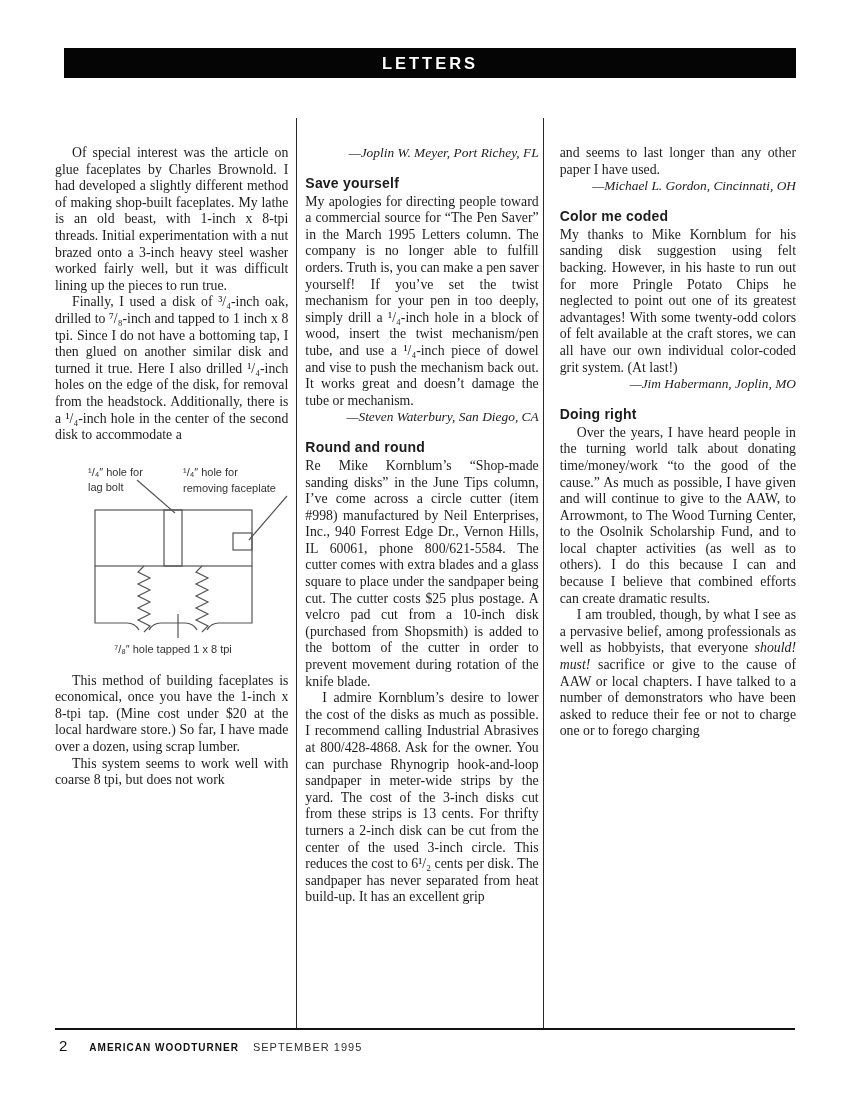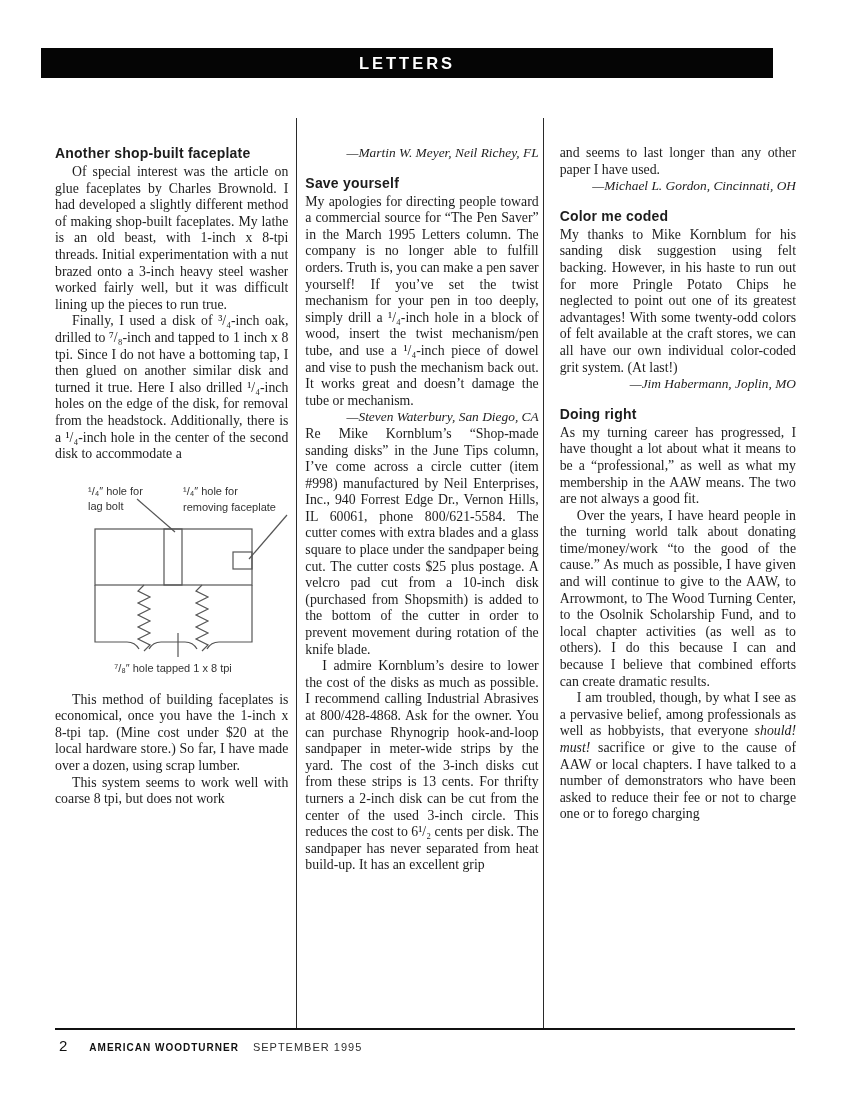--- a/index.html
+++ b/index.html
@@ -5,21 +5,21 @@
   html,body{margin:0;padding:0;}
   body{
     width:850px;height:1100px;background:#ffffff;
     font-family:"Liberation Serif","DejaVu Serif",serif;
     color:#1c1c1c;position:relative;overflow:hidden;
   }
   .page{position:absolute;inset:0;background:#fff;}
 
   
   .header-bar{
-    position:absolute;left:41px;top:48px;width:732px;height:30px;
+    position:absolute;left:64px;top:48px;width:732px;height:30px;
     background:#050505;display:flex;align-items:center;justify-content:center;
   }
   .header-title{
     color:#ffffff;font-family:"Liberation Sans","DejaVu Sans",sans-serif;
     font-weight:bold;font-size:16.5px;letter-spacing:3px;
   }
 
   
   .columns{
     position:absolute;left:55px;top:118px;width:741px;height:910px;
@@ -70,21 +70,20 @@
 
 <div class="page">
 
   <div class="header-bar">
     <span class="header-title">LETTERS</span>
   </div>
 
   <div class="columns">
 
     <div class="col col1">
-      <div class="letter-title first">Another shop-built faceplate</div>
       <p class="indent">Of special interest was the article on glue faceplates by Charles Brownold. I had developed a slightly different method of making shop-built faceplates. My lathe is an old beast, with 1-inch x 8-tpi threads. Initial experimentation with a nut brazed onto a 3-inch heavy steel washer worked fairly well, but it was difficult lining up the pieces to run true.</p>
       <p class="indent">Finally, I used a disk of ³/₄-inch oak, drilled to ⁷/₈-inch and tapped to 1 inch x 8 tpi. Since I do not have a bottoming tap, I then glued on another similar disk and turned it true. Here I also drilled ¹/₄-inch holes on the edge of the disk, for removal from the headstock. Additionally, there is a ¹/₄-inch hole in the center of the second disk to accommodate a</p>
 
       <div class="diagram">
         <svg width="243" height="200" viewBox="0 0 243 200">
           <g stroke="#555" stroke-width="1.2" fill="none">
             <rect x="40" y="54" width="157" height="56"></rect>
             <rect x="109" y="54" width="18" height="56"></rect>
             <rect x="178" y="77" width="19" height="17"></rect>
             <path d="M40,110 V167 H72 Q80,167 84,174"></path>
@@ -106,42 +105,42 @@
         </svg>
       </div>
 
       <p class="indent">This method of building faceplates is economical, once you have the 1-inch x 8-tpi tap.  (Mine cost under $20 at the local hardware store.) So far, I have made over a dozen, using scrap lumber.</p>
       <p class="indent">This system seems to work well with coarse 8 tpi, but does not work</p>
     </div>
 
     <div class="vrule r1"></div>
 
     <div class="col col2">
-      <p class="sig">—Martin W. Meyer, Neil Richey, FL</p>
+      <p class="sig">—Joplin W. Meyer, Port Richey, FL</p>
 
       <div class="letter-title">Save yourself</div>
       <p>My apologies for directing people toward a commercial source for “The Pen Saver” in the March 1995 Letters column. The company is no longer able to fulfill orders. Truth is, you can make a pen saver yourself! If you’ve set the twist mechanism for your pen in too deeply, simply drill a ¹/₄-inch hole in a block of wood, insert the twist mechanism/pen tube, and use a ¹/₄-inch piece of dowel and vise to push the mechanism back out. It works great and doesn’t damage the tube or mechanism.</p>
       <p class="sig">—Steven Waterbury, San Diego, CA</p>
 
+      <div class="letter-title">Round and round</div>
       <p>Re Mike Kornblum’s “Shop-made sanding disks” in the June Tips column, I’ve come across a circle cutter (item #998) manufactured by Neil Enterprises, Inc., 940 Forrest Edge Dr., Vernon Hills, IL 60061, phone 800/621-5584. The cutter comes with extra blades and a glass square to place under the sandpaper being cut. The cutter costs $25 plus postage. A velcro pad cut from a 10-inch disk (purchased from Shopsmith) is added to the bottom of the cutter in order to prevent movement during rotation of the knife blade.</p>
       <p class="indent">I admire Kornblum’s desire to lower the cost of the disks as much as possible. I recommend calling Industrial Abrasives at 800/428-4868. Ask for the owner. You can purchase Rhynogrip hook-and-loop sandpaper in meter-wide strips by the yard. The cost of the 3-inch disks cut from these strips is 13 cents. For thrifty turners a 2-inch disk can be cut from the center of the used 3-inch circle. This reduces the cost to 6¹/₂ cents per disk. The sandpaper has never separated from heat build-up. It has an excellent grip</p>
     </div>
 
     <div class="vrule r2"></div>
 
     <div class="col col3">
       <p>and seems to last longer than any other paper I have used.</p>
       <p class="sig">—Michael L. Gordon, Cincinnati, OH</p>
 
       <div class="letter-title">Color me coded</div>
       <p>My thanks to Mike Kornblum for his sanding disk suggestion using felt backing. However, in his haste to run out for more Pringle Potato Chips he neglected to point out one of its greatest advantages! With some twenty-odd colors of felt available at the craft stores, we can all have our own individual color-coded grit system. (At last!)</p>
       <p class="sig">—Jim Habermann, Joplin, MO</p>
 
       <div class="letter-title">Doing right</div>
-      <p>As my turning career has progressed, I have thought a lot about what it means to be a “professional,” as well as what my membership in the AAW means. The two are not always a good fit.</p>
       <p class="indent">Over the years, I have heard people in the turning world talk about donating time/money/work “to the good of the cause.” As much as possible, I have given and will continue to give to the AAW, to Arrowmont, to The Wood Turning Center, to the Osolnik Scholarship Fund, and to local chapter activities (as well as to others). I do this because I can and because I believe that combined efforts can create dramatic results.</p>
       <p class="indent"><span>I am troubled, though, by what I see as a pervasive belief, among professionals as well as hobbyists, that everyone </span><em>should! must!</em><span> sacrifice or give to the cause of AAW or local chapters. I have talked to a number of demonstrators who have been asked to reduce their fee or not to charge one or to forego charging</span></p>
     </div>
 
   </div>
 
   <div class="footer-rule"></div>
   <div class="footer">
     <span class="pagenum">2</span>
     <span class="magname">AMERICAN WOODTURNER</span>

